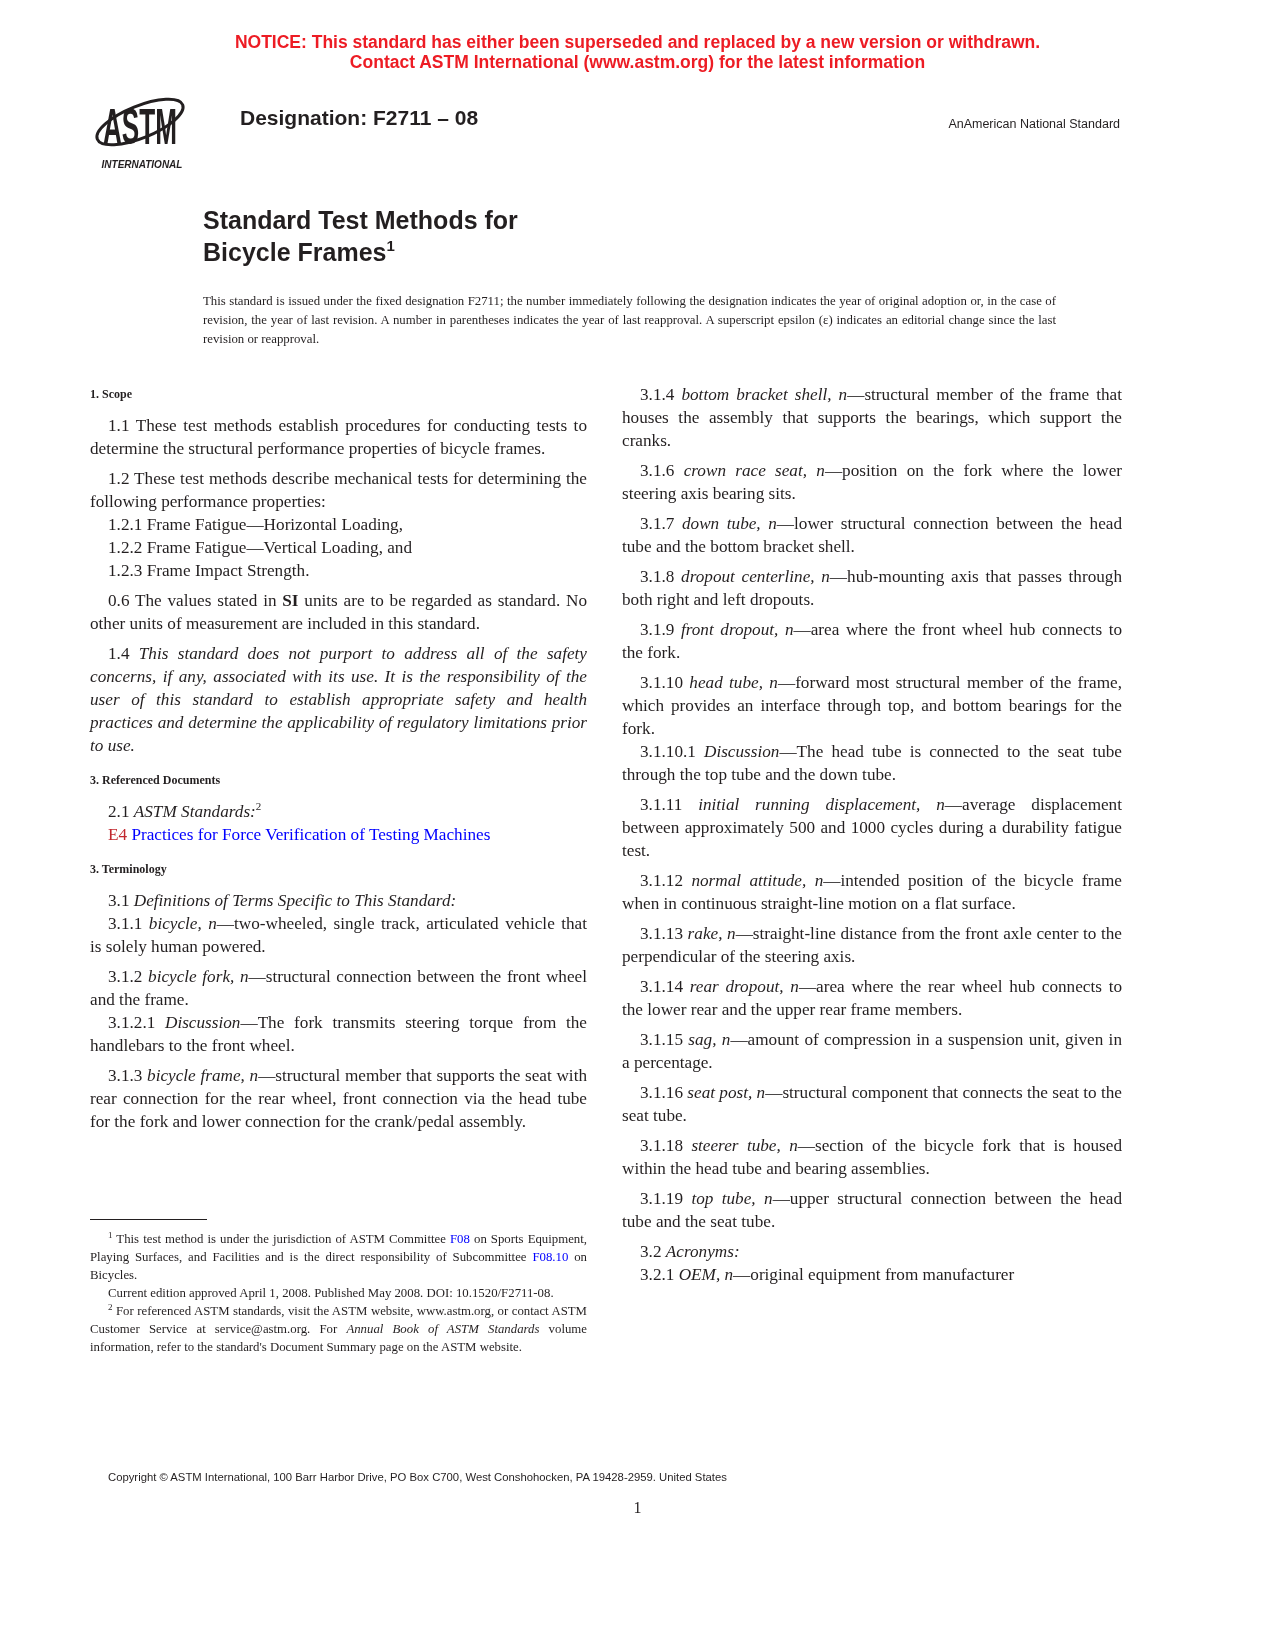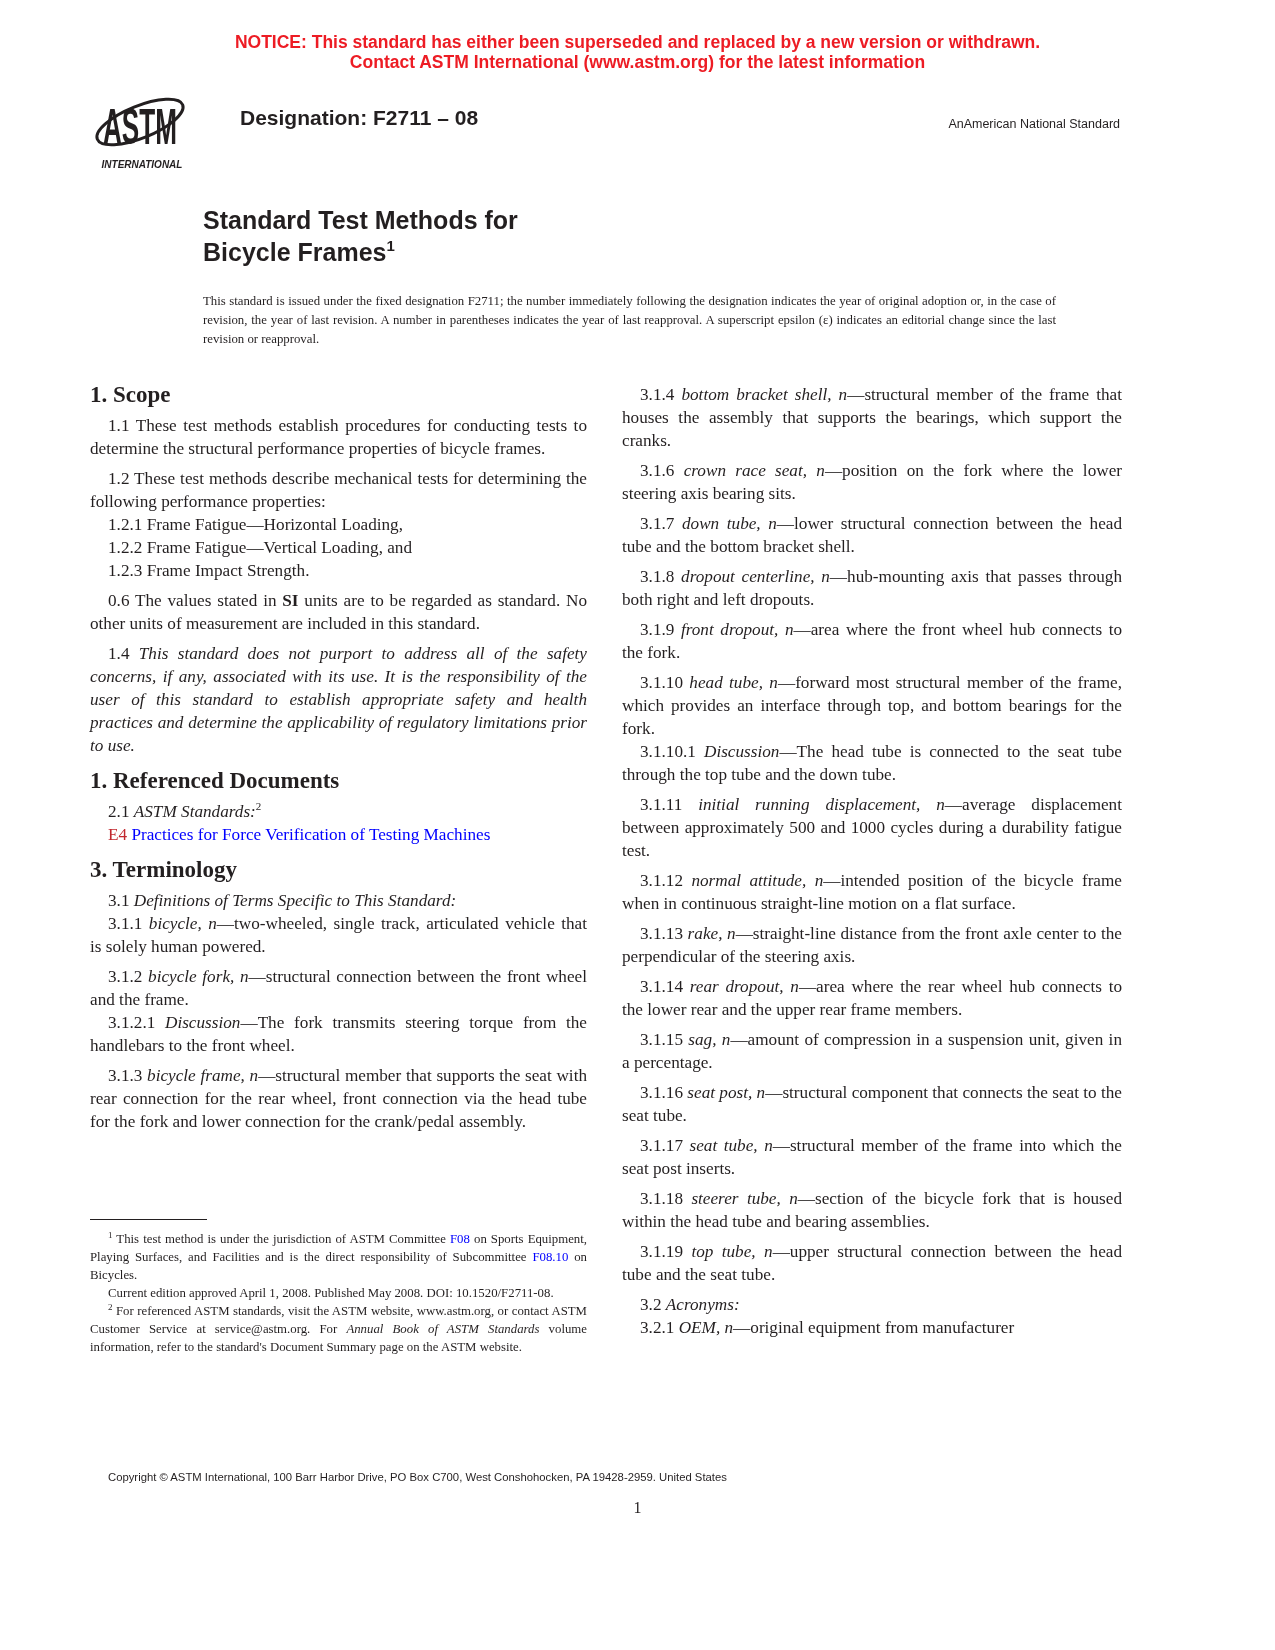--- a/index.html
+++ b/index.html
@@ -21,21 +21,21 @@
   .title sup { font-size: 15px; vertical-align: 10px; line-height: 0; }
 
   .issued { position: absolute; left: 203px; top: 292px; width: 853px; font-size: 12.8px; line-height: 19px;
     text-align: justify; color: #231f20; }
 
   .col { position: absolute; top: 383px; font-size: 17.2px; line-height: 23px; color: #231f20; }
   .col.left { left: 90px; width: 497px; }
   .col.right { left: 622px; width: 500px; }
   .p { text-align: justify; text-indent: 18px; margin-bottom: 7px; }
   .p.tight { margin-bottom: 0; }
-  .h { font-weight: bold; font-size: 23px; margin-bottom: 8px; }
+  .h { font-weight: bold; font-size: 12px; margin-bottom: 8px; }
   .h.spaced { margin-top: 12px; }
   i { font-style: italic; }
   b { font-weight: bold; }
   .ref-code { color: #c1272d; }
   .ref-title { color: #0000ff; }
   .sup { font-size: 11px; vertical-align: 7px; line-height: 0; }
 
   .fn-rule { position: absolute; left: 90px; top: 1219px; width: 117px; border-top: 1.5px solid #231f20; }
   .footnotes { position: absolute; left: 90px; top: 1230px; width: 497px; font-size: 12.8px; line-height: 18px; color: #231f20; }
   .footnotes .fp { text-align: justify; text-indent: 18px; }
@@ -75,21 +75,21 @@
 <div class="col left">
   <div class="h">1.  Scope</div>
   <div class="p">1.1  These test methods establish procedures for conducting tests to determine the structural performance properties of bicycle frames.</div>
   <div class="p tight">1.2  These test methods describe mechanical tests for determining the following performance properties:</div>
   <div class="p tight">1.2.1  Frame Fatigue—Horizontal Loading,</div>
   <div class="p tight">1.2.2  Frame Fatigue—Vertical Loading, and</div>
   <div class="p">1.2.3  Frame Impact Strength.</div>
   <div class="p"><span>0.6  The values stated in </span><b>SI</b><span> units are to be regarded as standard. No other units of measurement are included in this standard.</span></div>
   <div class="p"><span>1.4 </span><i>This standard does not purport to address all of the safety concerns, if any, associated with its use. It is the responsibility of the user of this standard to establish appropriate safety and health practices and determine the applicability of regulatory limitations prior to use.</i></div>
 
-  <div class="h spaced">1.  Referenced Documents</div>
+  <div class="h spaced">3.  Referenced Documents</div>
   <div class="p tight"><span>2.1  </span><i>ASTM Standards:</i><span class="sup">2</span></div>
   <div class="p"><span class="ref-code">E4</span> <span class="ref-title">Practices for Force Verification of Testing Machines</span></div>
 
   <div class="h spaced">3.  Terminology</div>
   <div class="p tight"><span>3.1  </span><i>Definitions of Terms Specific to This Standard:</i></div>
   <div class="p"><span>3.1.1  </span><i>bicycle, n</i><span>—two-wheeled, single track, articulated vehicle that is solely human powered.</span></div>
   <div class="p tight"><span>3.1.2 </span><i>bicycle fork, n</i><span>—structural connection between the front wheel and the frame.</span></div>
   <div class="p"><span>3.1.2.1  </span><i>Discussion</i><span>—The fork transmits steering torque from the handlebars to the front wheel.</span></div>
   <div class="p"><span>3.1.3  </span><i>bicycle frame, n</i><span>—structural member that supports the seat with rear connection for the rear wheel, front connection via the head tube for the fork and lower connection for the crank/pedal assembly.</span></div>
 </div>
@@ -101,21 +101,20 @@
   <div class="p"><span>3.1.8 </span><i>dropout centerline, n</i><span>—hub-mounting axis that passes through both right and left dropouts.</span></div>
   <div class="p"><span>3.1.9 </span><i>front dropout, n</i><span>—area where the front wheel hub connects to the fork.</span></div>
   <div class="p tight"><span>3.1.10  </span><i>head tube, n</i><span>—forward most structural member of the frame, which provides an interface through top, and bottom bearings for the fork.</span></div>
   <div class="p"><span>3.1.10.1  </span><i>Discussion</i><span>—The head tube is connected to the seat tube through the top tube and the down tube.</span></div>
   <div class="p"><span>3.1.11  </span><i>initial running displacement, n</i><span>—average displacement between approximately 500 and 1000 cycles during a durability fatigue test.</span></div>
   <div class="p"><span>3.1.12  </span><i>normal attitude, n</i><span>—intended position of the bicycle frame when in continuous straight-line motion on a flat surface.</span></div>
   <div class="p"><span>3.1.13 </span><i>rake, n</i><span>—straight-line distance from the front axle center to the perpendicular of the steering axis.</span></div>
   <div class="p"><span>3.1.14 </span><i>rear dropout, n</i><span>—area where the rear wheel hub connects to the lower rear and the upper rear frame members.</span></div>
   <div class="p"><span>3.1.15  </span><i>sag, n</i><span>—amount of compression in a suspension unit, given in a percentage.</span></div>
   <div class="p"><span>3.1.16  </span><i>seat post, n</i><span>—structural component that connects the seat to the seat tube.</span></div>
-  <div class="p"><span>3.1.17 </span><i>seat tube, n</i><span>—structural member of the frame into which the seat post inserts.</span></div>
   <div class="p"><span>3.1.18 </span><i>steerer tube, n</i><span>—section of the bicycle fork that is housed within the head tube and bearing assemblies.</span></div>
   <div class="p"><span>3.1.19  </span><i>top tube, n</i><span>—upper structural connection between the head tube and the seat tube.</span></div>
   <div class="p tight"><span>3.2  </span><i>Acronyms:</i></div>
   <div class="p"><span>3.2.1  </span><i>OEM, n</i><span>—original equipment from manufacturer</span></div>
 </div>
 
 <div class="fn-rule"></div>
 <div class="footnotes">
   <div class="fp"><span class="fsup">1</span><span> This test method is under the jurisdiction of ASTM Committee </span><a>F08</a><span> on Sports Equipment, Playing Surfaces, and Facilities and is the direct responsibility of Subcommittee </span><a>F08.10</a><span> on Bicycles.</span></div>
   <div class="fp">Current edition approved April 1, 2008. Published May 2008. DOI: 10.1520/F2711-08.</div>

